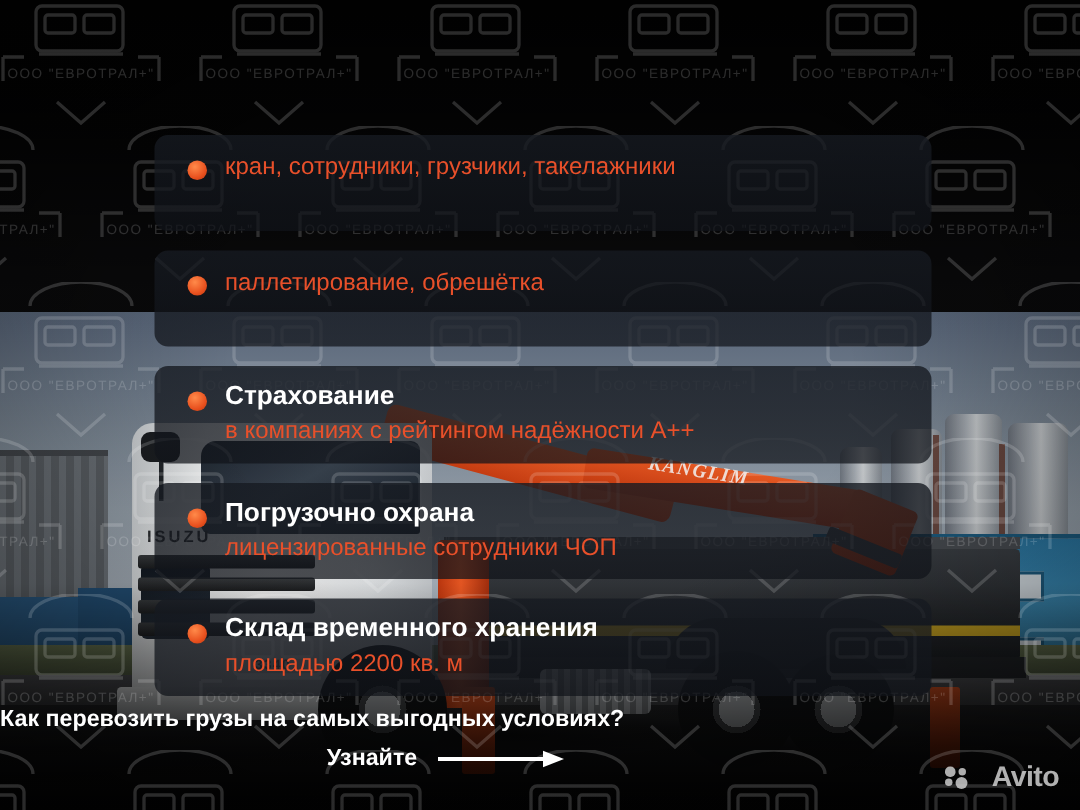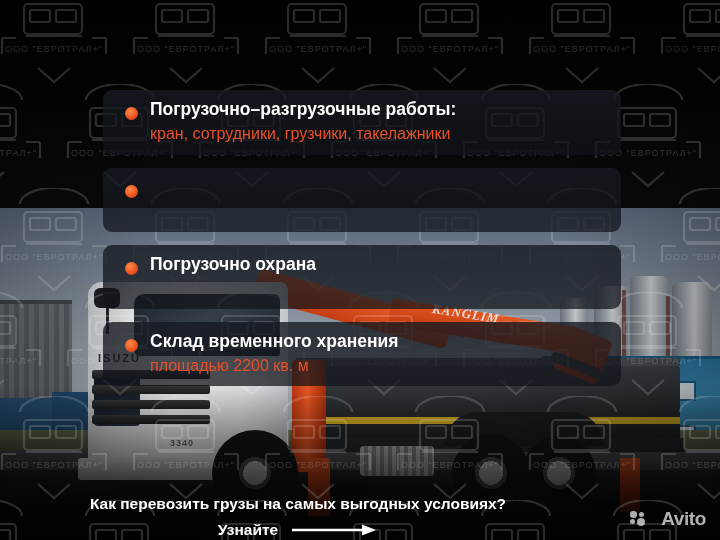--- a/index.html
+++ b/index.html
@@ -164,21 +164,21 @@
   .item .t {
     font:700 17.5px/1.25 "Liberation Sans", sans-serif;
     color:#ffffff; white-space:nowrap;
   }
   .item .s {
     margin-top:3px;
     font:400 16px/1.3 "Liberation Sans", sans-serif;
     color:#e8502a; white-space:nowrap;
   }
 
-  .footer { position:absolute; left:0; top:494px; width:596px; text-align:center; }
+  .footer { position:absolute; left:0; top:470px; width:596px; }
   .footer .q {
     font:700 15.5px/1.3 "Liberation Sans", sans-serif; color:#ffffff;
   }
   .footer .cta-row {
     margin-top:6px; display:flex; align-items:center; justify-content:center; gap:14px;
   }
   .footer .cta {
     font:700 15.5px/1.3 "Liberation Sans", sans-serif; color:#ffffff;
   }
   .arrow { display:block; width:86px; height:12px; }
@@ -813,29 +813,35 @@
         </svg>
       </div>
     </div>
 
   <div class="content">
 
 
     <div class="list" id="service-list">
         <div class="item">
           <span class="bullet"></span>
-          <div class="t">Погрузочно–разгрузочные работы:</div>
           <div class="s">кран, сотрудники, грузчики, такелажники</div>
         </div>
         <div class="item">
           <span class="bullet"></span>
+          <div class="s">паллетирование, обрешётка</div>
+        </div>
+        <div class="item">
+          <span class="bullet"></span>
+          <div class="t">Страхование</div>
+          <div class="s">в компаниях с рейтингом надёжности A++</div>
         </div>
         <div class="item">
           <span class="bullet"></span>
           <div class="t">Погрузочно охрана</div>
+          <div class="s">лицензированные сотрудники ЧОП</div>
         </div>
         <div class="item">
           <span class="bullet"></span>
           <div class="t">Склад временного хранения</div>
           <div class="s">площадью 2200 кв. м</div>
         </div>
       </div>
 
     <div class="footer">
       <div class="q">Как перевозить грузы на самых выгодных условиях?</div>

